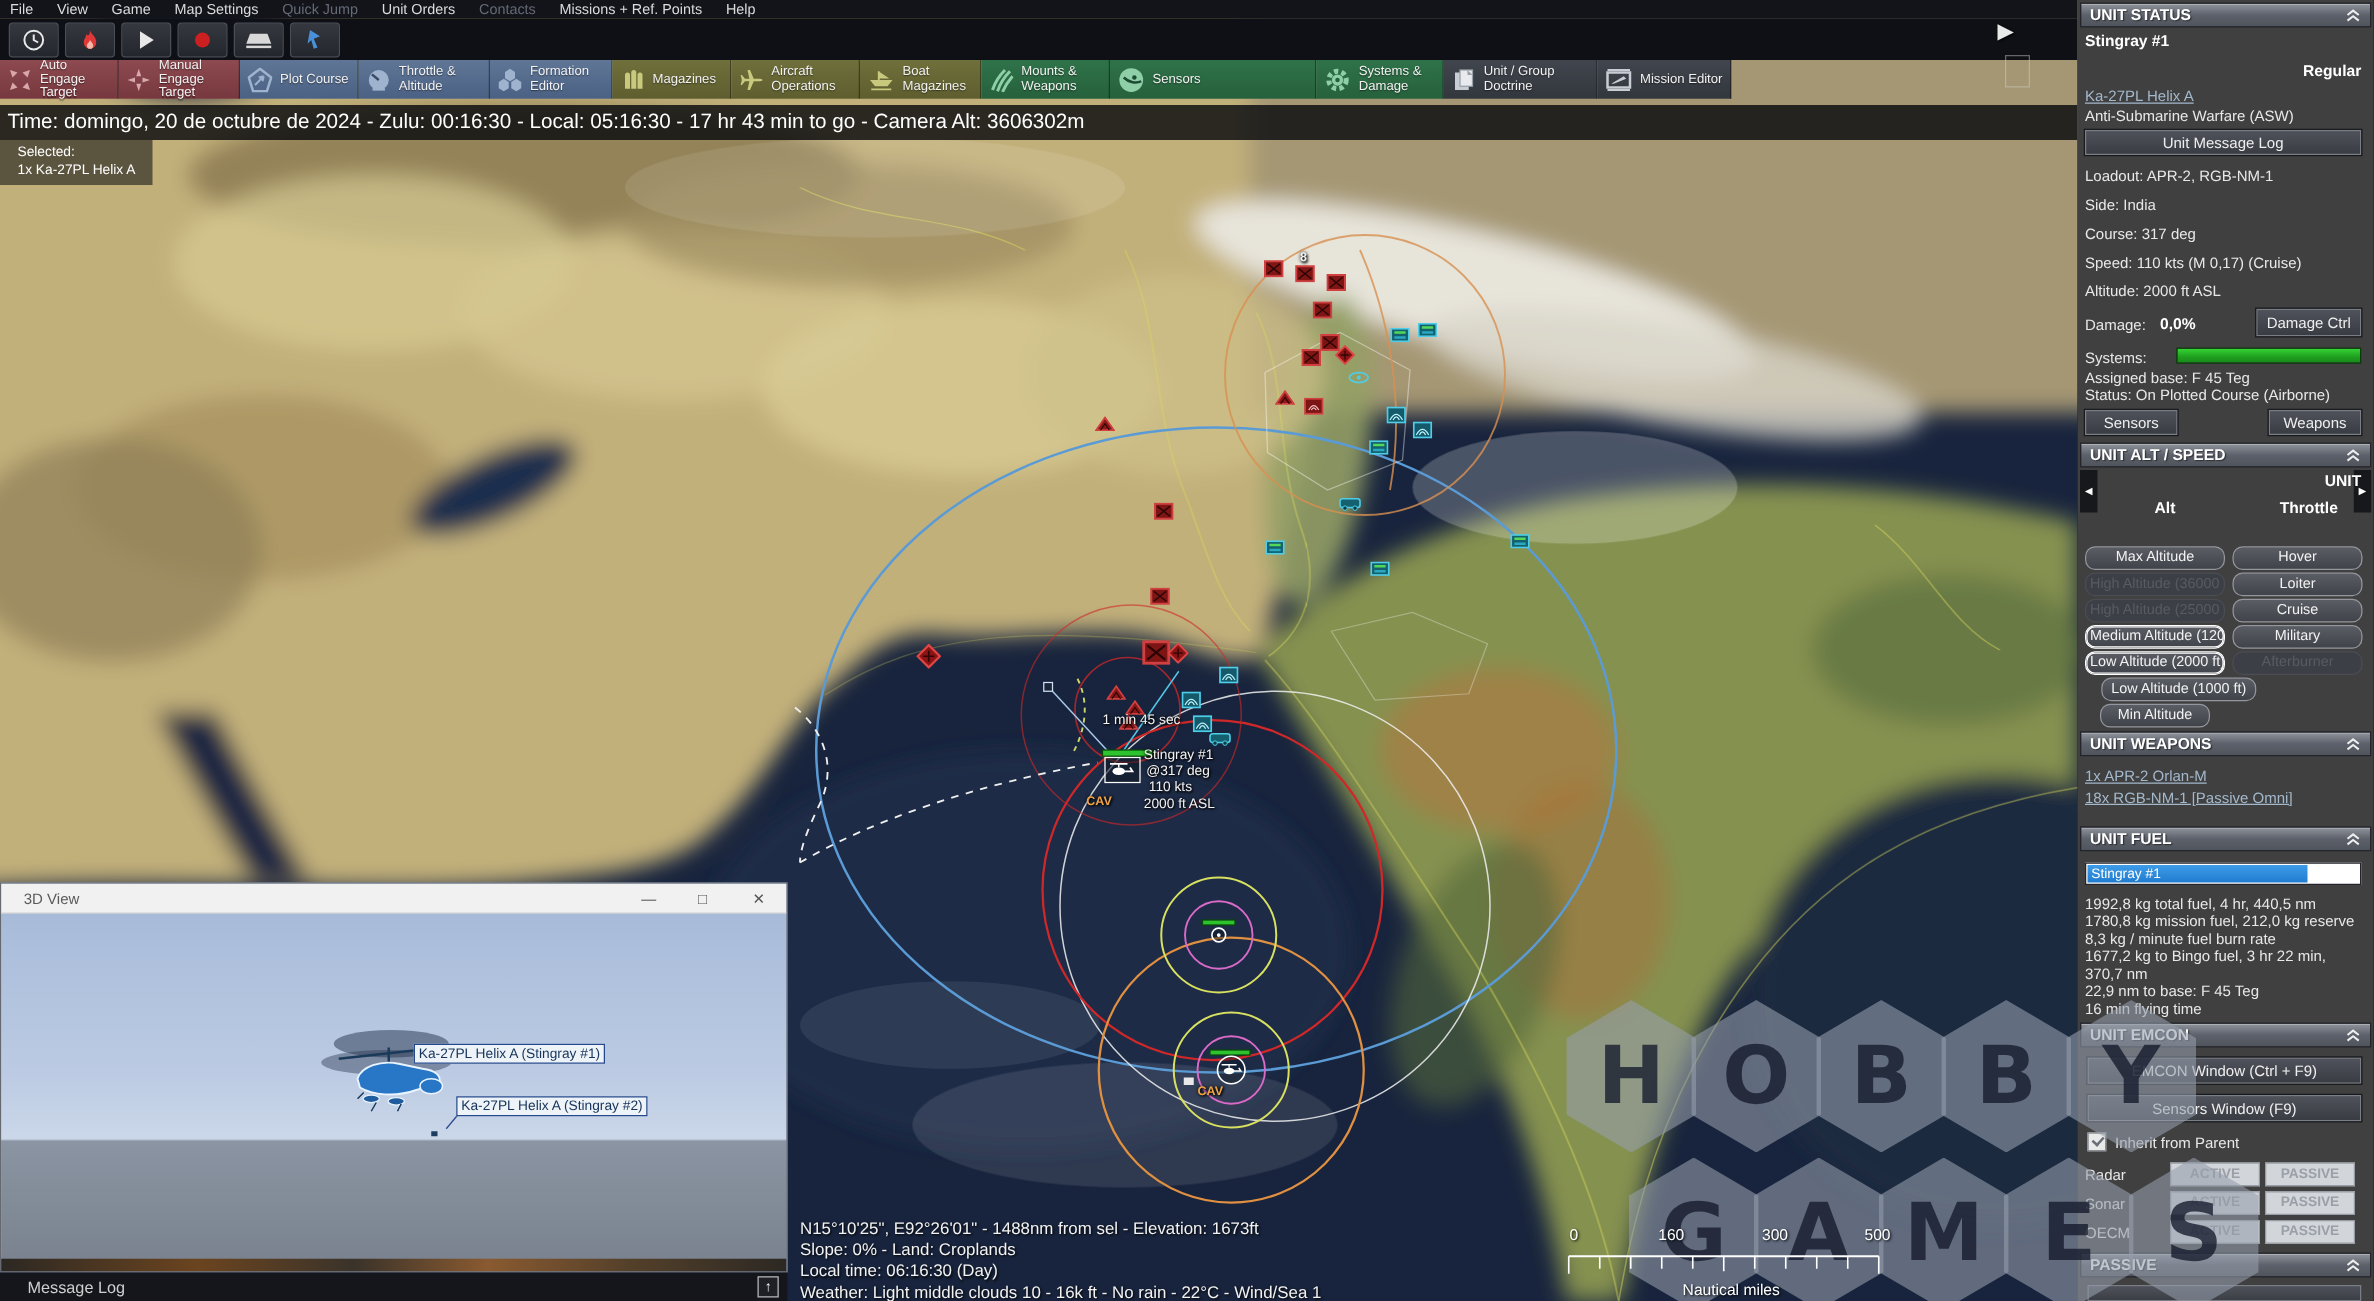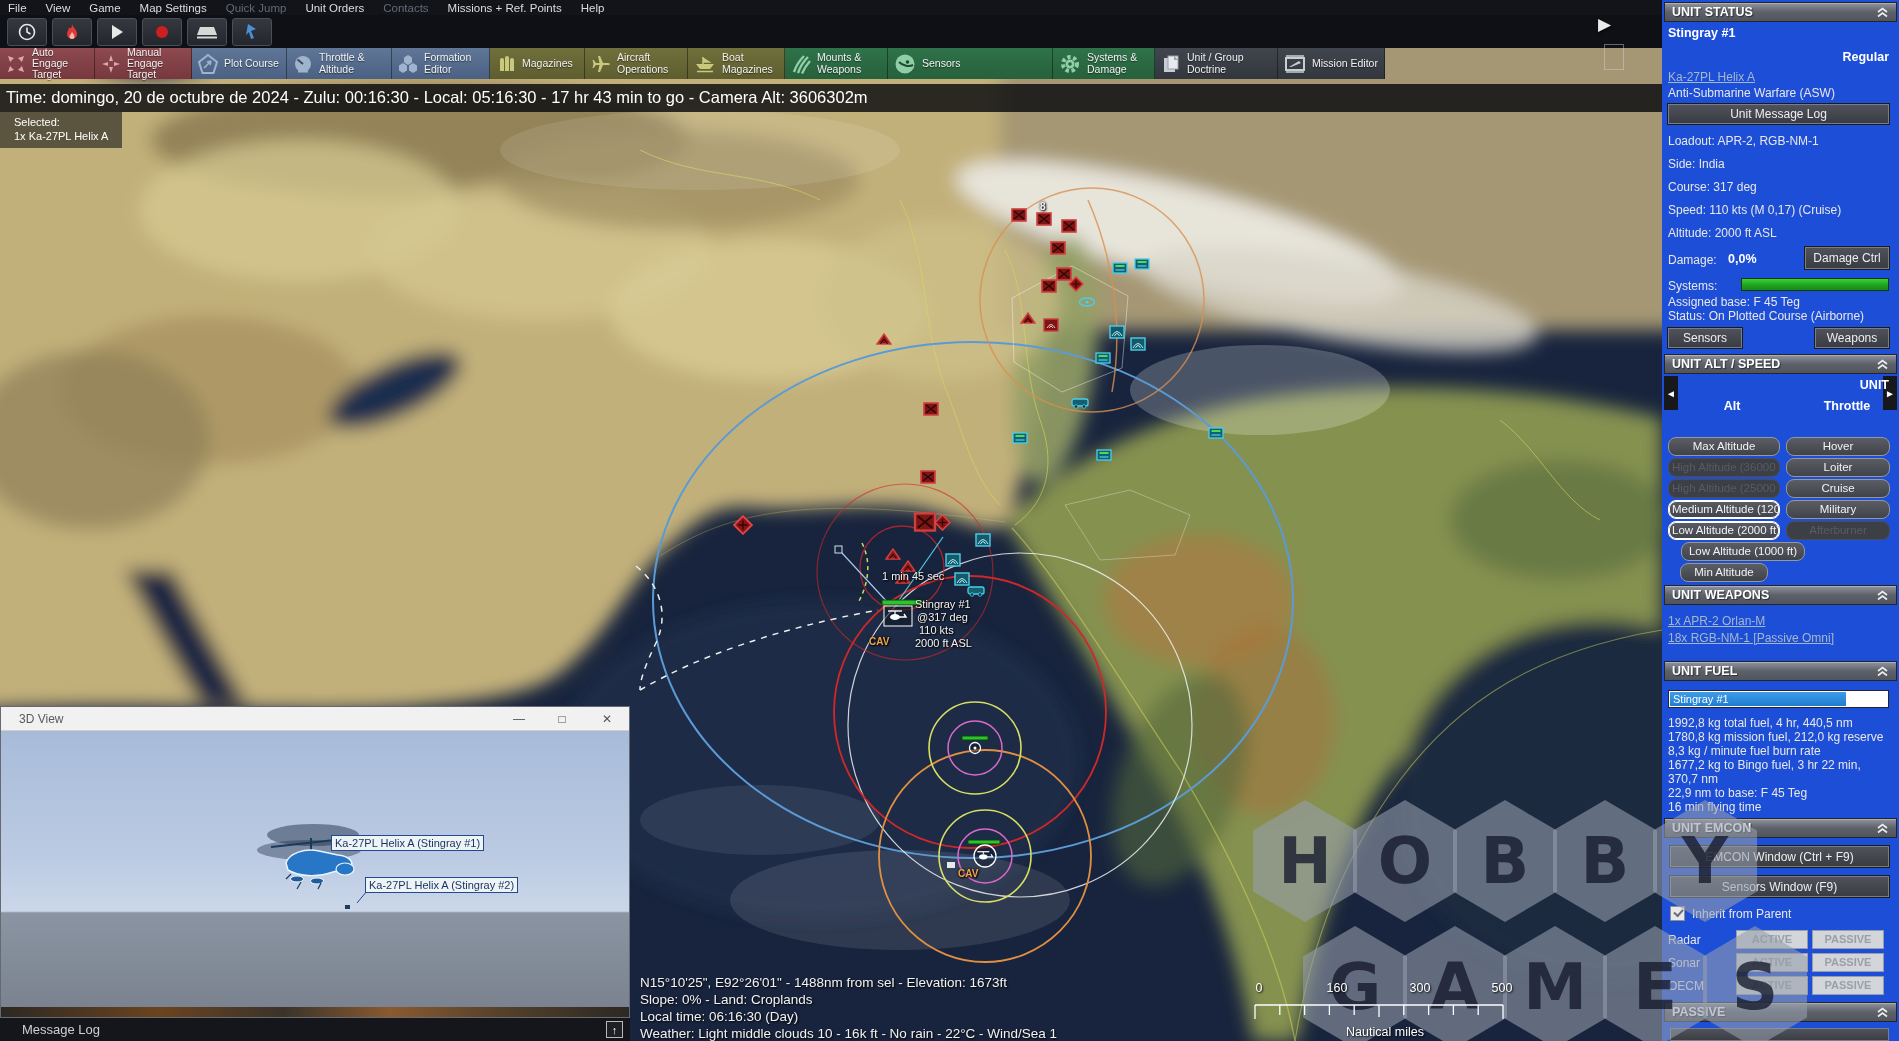--- a/index.html
+++ b/index.html
@@ -78,21 +78,21 @@
 
   
   .msglog { position:absolute; left:0; top:1018px; width:630px; height:23px; background:#14161c;
     z-index:35; color:#cfcfcf; font-size:13px; display:flex; align-items:center; padding-left:22px; }
   .msg-up { position:absolute; right:7px; top:3px; width:17px; height:17px;
     border:1px solid #b8b8b8; background:#1e2026; color:#fff; font-size:11px;
     display:flex; align-items:center; justify-content:center; }
 
   
   .sidebar { position:absolute; left:1662px; top:0; width:237px; height:1041px;
-    background:#1d4ed8; z-index:40; color:#e6e6e6; font-size:12px; }
+    background:#404040; z-index:40; color:#e6e6e6; font-size:12px; }
   .sec { position:absolute; left:2px; width:233px; }
   .phead { height:20px; background:linear-gradient(#90949c,#5d616b 50%,#50545c);
     border:1px solid #23252a; box-shadow:inset 0 1px 0 rgba(255,255,255,.28);
     color:#fff; font-weight:bold; font-size:12.5px; display:flex; align-items:center;
     justify-content:space-between; padding:0 7px; text-shadow:1px 1px 1px rgba(0,0,0,.5); }
   .row { position:absolute; left:6px; width:221px; }
   .rt { color:#e8e8e8; }
   .bold { font-weight:bold; color:#fff; font-size:12.5px; }
   .link { color:#a4b8cc; text-decoration:underline; }
   .sbtn { background:linear-gradient(#4f525a,#393c43); border:1px solid #797d85;

